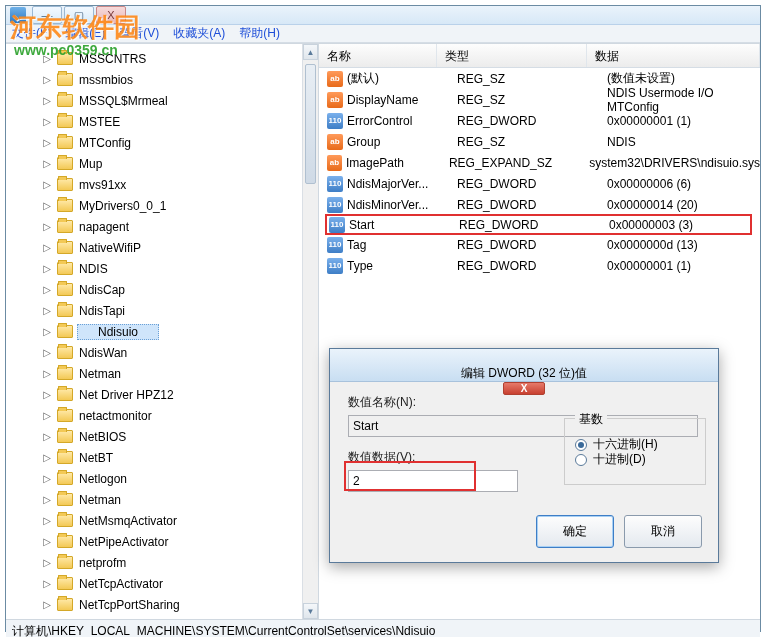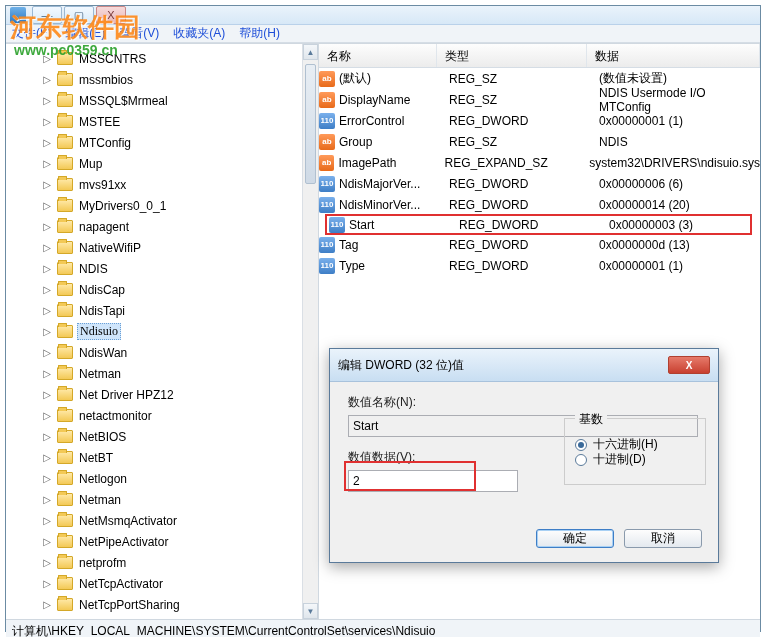--- a/index.html
+++ b/index.html
@@ -18,58 +18,58 @@
 .menubar span { color: #1d4ed8; }
 
 .content { flex: 1; display: flex; border-top: 1px solid #d0d8e0; position: relative; }
 
 .tree { width: 313px; border-right: 1px solid #d0d8e0; overflow: hidden; background: #fff; position: relative; }
 .tree-inner { padding: 4px 0 4px 35px; }
 .tree-row { height: 21px; display: flex; align-items: center; gap: 4px; position: relative; }
 .tree-row .tw { width: 12px; text-align: center; color: #666; font-size: 10px; }
 .folder { width: 16px; height: 13px; background: linear-gradient(#ffe9a8,#f3c956); border: 1px solid #d4a828; border-radius: 1px; position: relative; }
 .folder::before { content:''; position:absolute; top:-3px; left:0; width:7px; height:3px; background:#f3c956; border:1px solid #d4a828; border-bottom:none; border-radius:1px 1px 0 0; }
-.tree-row.sel .label { background: #cfe5fb; border: 1px dotted #6aa0d6; padding: 0 2px; font-family: Liberation Serif, serif; }
+.tree-row.sel .label { background: #cfe5fb; border: 1px dotted #6aa0d6; padding: 0 20px; }
 .tree-row .label { padding: 0 2px; }
 
 .list { flex: 1; background: #fff; overflow: hidden; position: relative; }
 .list-header { height: 24px; display: flex; background: linear-gradient(#fdfdfd,#ececec); border-bottom: 1px solid #d5dde5; }
 .list-header .col { padding: 4px 8px; border-right: 1px solid #e0e6ec; }
 .col-name { width: 118px; }
 .col-type { width: 150px; }
 .col-data { flex: 1; }
 
 .list-body { }
-.list-row { height: 21px; display: flex; align-items: center; }
+.list-row { height: 21px; display: flex; align-items: center; padding-left: 8px; }
 .list-row.highlight { border: 2px solid #e03030; margin: -1px 8px -1px 6px; padding-left: 2px; }
 .val-icon { width: 16px; height: 16px; margin-right: 4px; border-radius: 2px; display: flex; align-items: center; justify-content: center; font-size: 8px; font-weight: bold; color: #fff; }
 .val-icon.str { background: linear-gradient(#ff9a5a,#e86a1a); }
 .val-icon.dw { background: linear-gradient(#7ab0ec,#3e7ec6); }
 .list-row .c1 { width: 110px; overflow: hidden; white-space: nowrap; text-overflow: ellipsis; }
 .list-row .c2 { width: 150px; }
 .list-row .c3 { flex: 1; }
 
 .statusbar { height: 22px; border-top: 1px solid #d0d8e0; background: #f0f4f8; padding: 3px 6px; }
 
 
 .dialog { position: absolute; left: 329px; top: 348px; width: 390px; height: 215px; border: 1px solid #5a7a9a; background: #f0f0f0; box-shadow: 0 4px 14px rgba(0,0,0,.35); }
-.dialog .dtitle { height: 28px; background: linear-gradient(#eaf3fb,#c8def2); display: flex; align-items: center; padding: 16px 8px; border-bottom: 1px solid #a8c2dc; }
+.dialog .dtitle { height: 28px; background: linear-gradient(#eaf3fb,#c8def2); display: flex; align-items: center; padding: 16px 8px; border-bottom: 1px solid #a8c2dc; flex-direction: column; }
 .dialog .dtitle .t { flex: 1; }
 .dialog .dclose { width: 42px; height: 18px; background: linear-gradient(#e67a6a,#c84030); border: 1px solid #b04030; border-radius: 2px; color: #fff; display:flex; align-items:center; justify-content:center; font-weight:bold; font-size:10px; }
 .dialog .dbody { padding: 12px 18px; }
 .dialog .lbl { margin-bottom: 4px; color: #222; }
 .dialog input[type=text] { width: 210px; height: 22px; border: 1px solid #abadb3; padding: 2px 4px; background: #fff; }
 .dialog input.ro { background: #f0f0f0; }
 .fieldset { border: 1px solid #ccc; padding: 8px 10px 10px; position: absolute; left: 234px; top: 69px; width: 142px; }
 .fieldset .legend { position: relative; top: -16px; background: #f0f0f0; padding: 0 4px; display: inline-block; }
 .radio-row { display: flex; align-items: center; gap: 6px; margin-top: -8px; margin-bottom: 6px; }
 .radio { width: 12px; height: 12px; border-radius: 50%; border: 1px solid #5a7a9a; background: #fff; display: inline-flex; align-items:center; justify-content:center; }
 .radio.sel::after { content:''; width:6px; height:6px; background:#3a6a9a; border-radius:50%; }
 .dialog .btns { position: absolute; right: 16px; bottom: 14px; display: flex; gap: 10px; }
-.dialog .btn { width: 78px; height: 19px; border: 1px solid #8a9aac; background: linear-gradient(#fdfdfd,#e4e9ef); border-radius: 3px; display:flex; align-items:center; justify-content:center; }
+.dialog .btn { width: 78px; height: 33px; border: 1px solid #8a9aac; background: linear-gradient(#fdfdfd,#e4e9ef); border-radius: 3px; display:flex; align-items:center; justify-content:center; }
 .dialog .btn.primary { border-color: #3e7ec6; box-shadow: 0 0 0 1px #a8d0f4 inset; }
 .redbox { position: absolute; border: 2px solid #e03030; }
 
 .watermark { position: absolute; left: 0; top: 0; width: 180px; height: 70px; pointer-events: none; opacity: .9; }
 .watermark .wm1 { position:absolute; left:10px; top:10px; font-size:26px; font-weight:bold; color:#ff8a1a; text-shadow:1px 1px #fff; }
 .watermark .wm2 { position:absolute; left:14px; top:42px; font-size:14px; color:#2aa02a; font-weight:bold; }
 
 .scroll-v { position:absolute; right:0; top:0; bottom:0; width:16px; background:#f0f0f0; border-left:1px solid #dadfe5; }
 .scroll-v .thumb { position:absolute; left:2px; right:2px; top:20px; height:120px; background:linear-gradient(#e8eef4,#cfdae6); border:1px solid #b0c0d0; border-radius:2px; }
 .scroll-v .arr { position:absolute; left:0; right:0; height:16px; background:linear-gradient(#f4f7fa,#e0e6ec); border:1px solid #c8d2dc; display:flex; align-items:center; justify-content:center; color:#5a7a9a; font-size:8px; }

